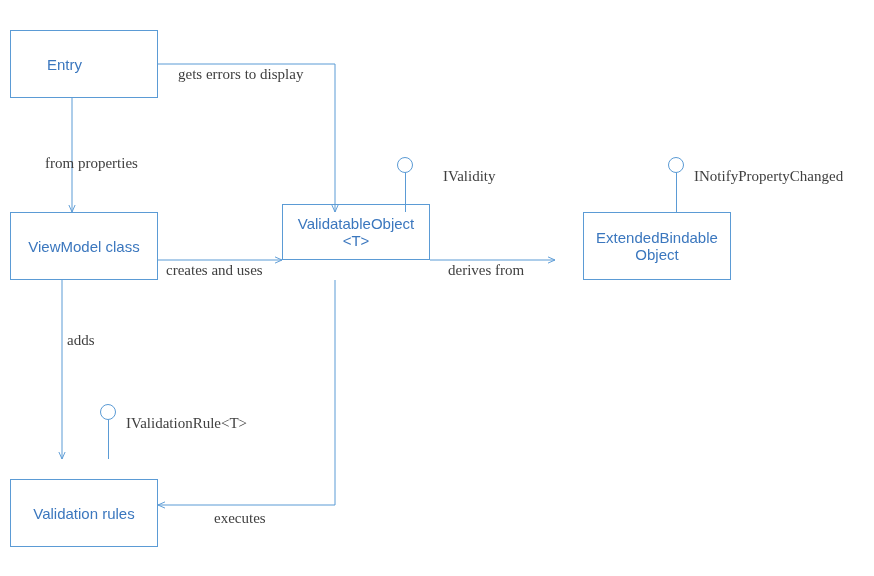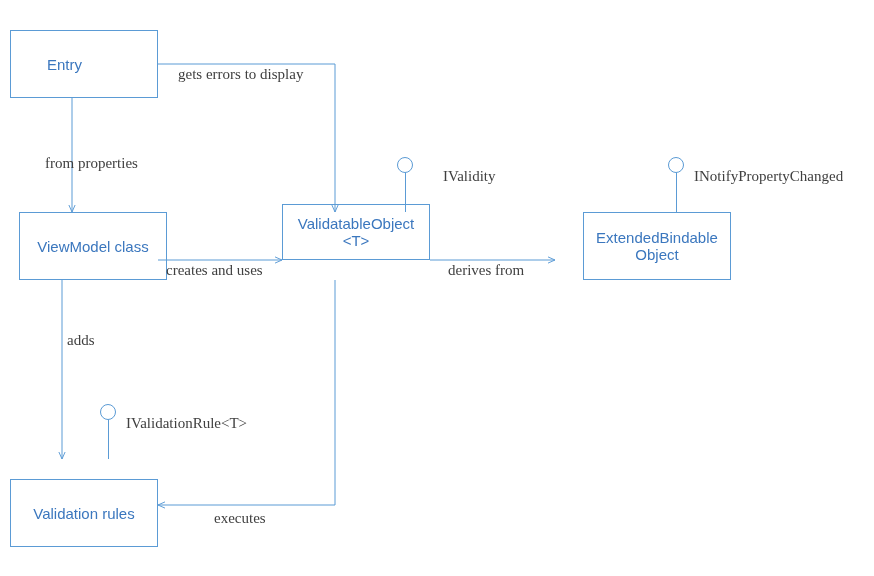--- a/index.html
+++ b/index.html
@@ -50,21 +50,21 @@
       background: white;
     }
   </style>
 </head>
 <body>
 
 <div class="box" style="left:10px; top:30px; width:148px; height:68px; justify-content:flex-start; padding-left:36px;">
   <span>Entry</span>
 </div>
 
-<div class="box" style="left:10px; top:212px; width:148px; height:68px;margin-left:9px;">
+<div class="box" style="left:10px; top:212px; width:148px; height:68px;">
   <span>ViewModel class</span>
 </div>
 
 <div class="box" style="left:282px; top:204px; width:148px; height:56px; white-space:pre-line;">
   <span>ValidatableObject
 &lt;T&gt;</span>
 </div>
 
 <div class="box" style="left:555px; top:212px; width:148px; height:68px; white-space:pre-line;margin-left:28px;">
   <span>ExtendedBindable

